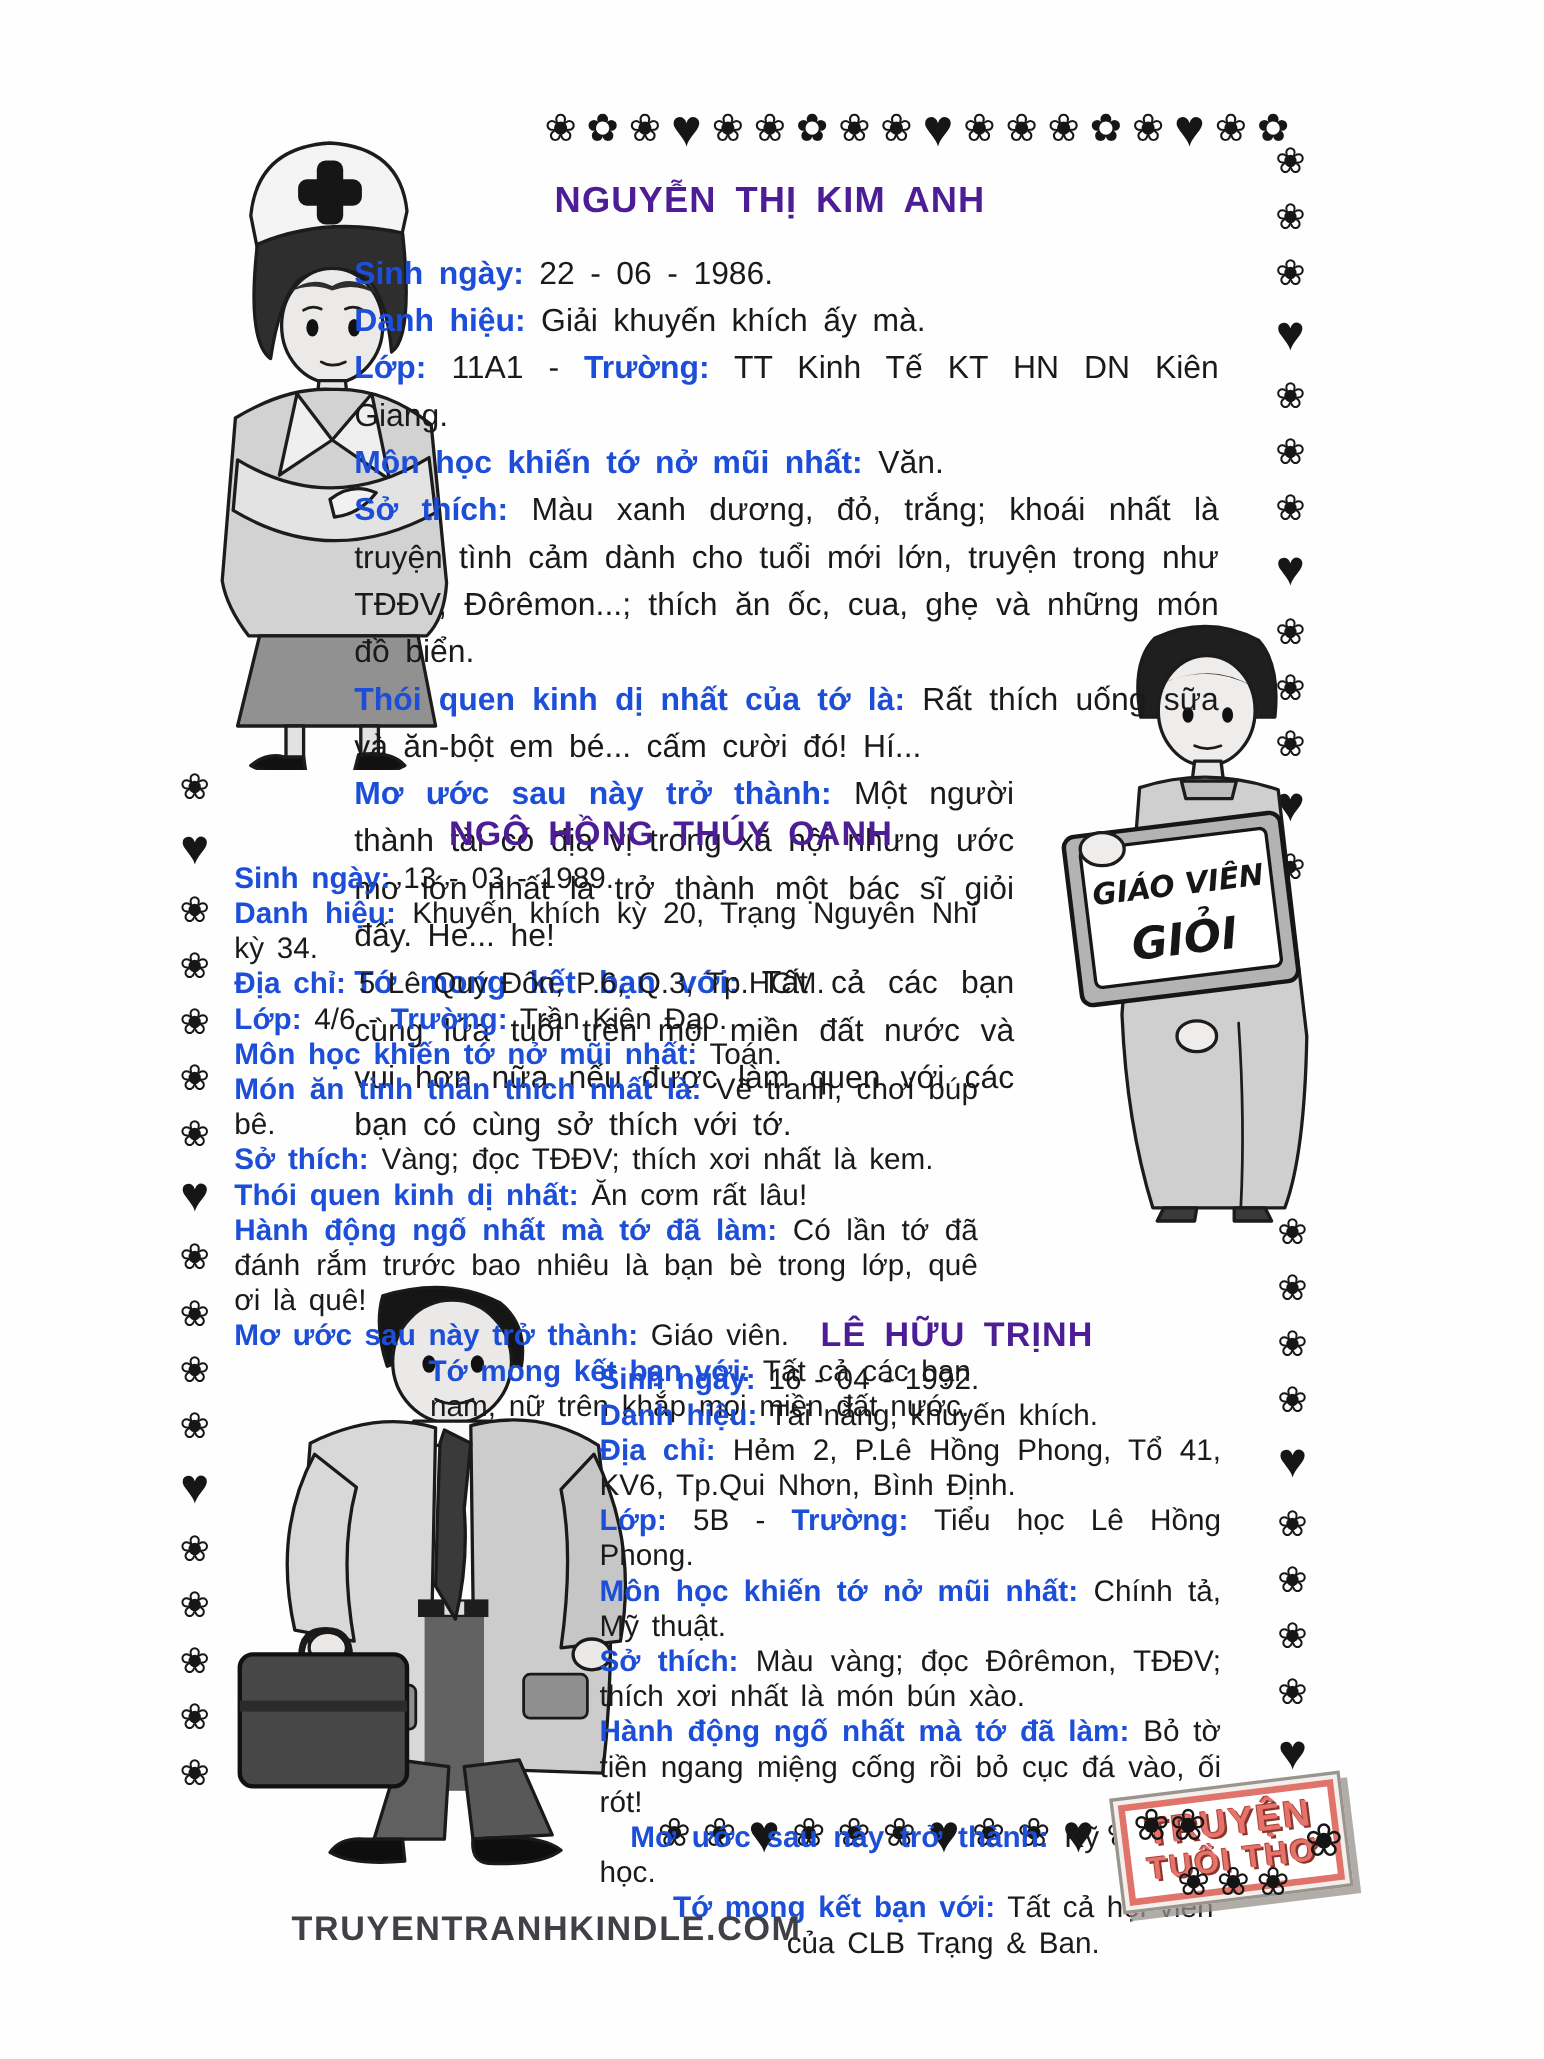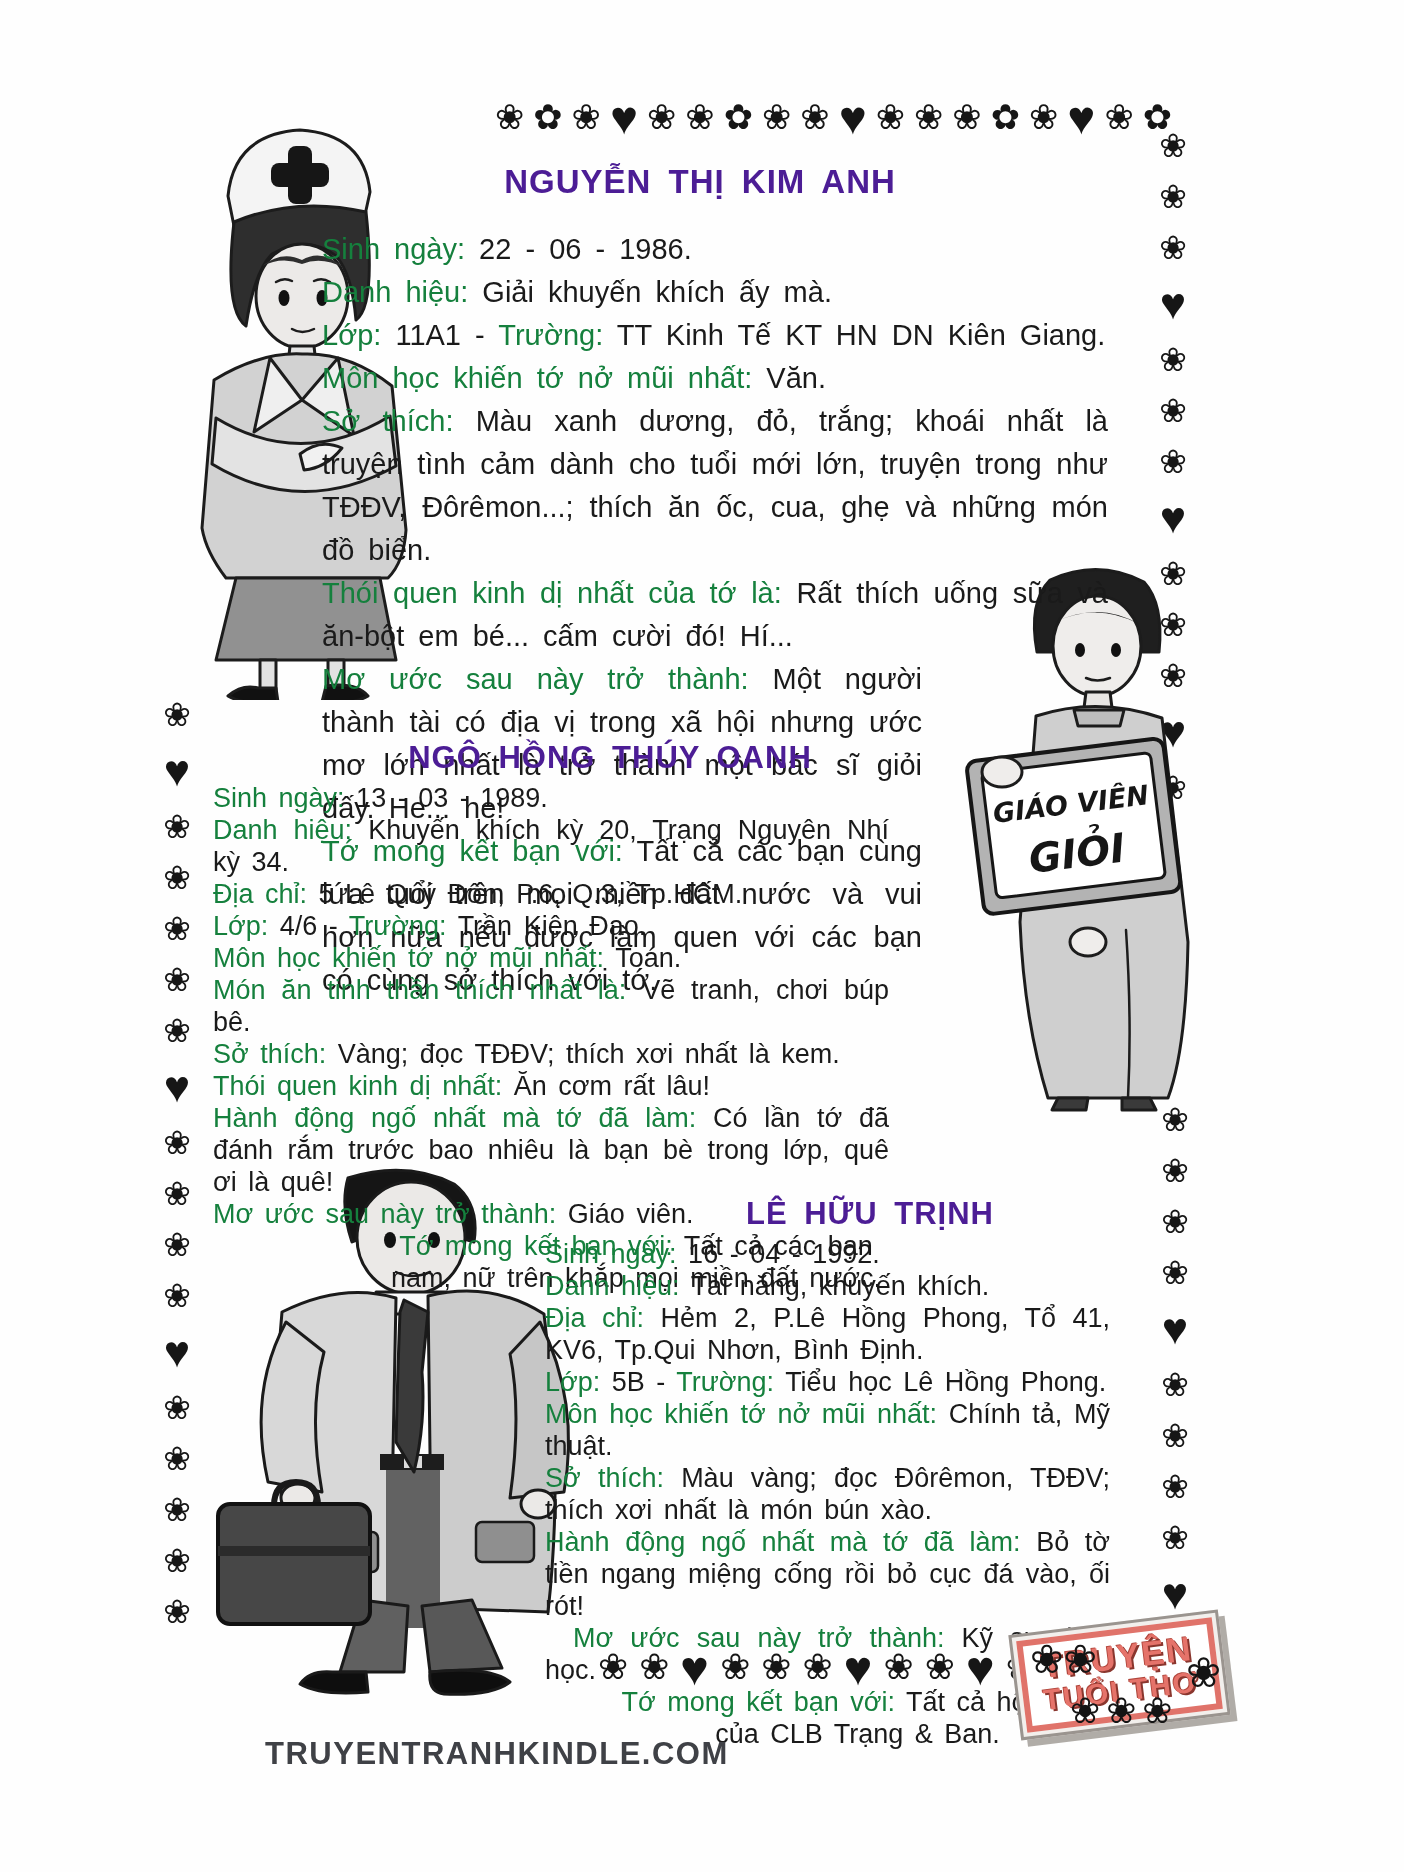--- a/index.html
+++ b/index.html
@@ -8,21 +8,21 @@
   .abs{position:absolute;}
   
   .heading{position:absolute;font-weight:bold;text-align:center;letter-spacing:1px;
            word-spacing:7px;color:#4c1d95;white-space:nowrap;}
   #h1{left:420px;top:163px;width:560px;font-size:33px;}
   #h2{left:220px;top:740px;width:780px;font-size:31px;}
   #h3{left:620px;top:1196px;width:500px;font-size:31px;}
   
   .fields{position:absolute;}
   .fields .line{text-align:justify;}
-  .fields b{font-weight:normal;color:#15803d;}
+  .fields b{font-weight:bold;color:#1d4ed8;}
   #f1{left:322px;top:228px;width:786px;font-size:29px;line-height:43px;word-spacing:6px;}
   #f1 .narrow{max-width:600px;}
   #f2{left:213px;top:782px;width:676px;font-size:27px;line-height:32px;word-spacing:4px;}
   #f2 .center{text-align:center;padding-left:170px;}
   #f3{left:545px;top:1238px;width:565px;font-size:27px;line-height:32px;word-spacing:4px;}
   #f3 .center{text-align:center;padding-left:60px;}
   
   .decor{position:absolute;color:#161616;user-select:none;}
   .decor .heart{font-size:1.35em;}
   #topb{left:398px;top:90px;width:880px;font-size:35px;letter-spacing:9px;white-space:nowrap;text-align:center;}

